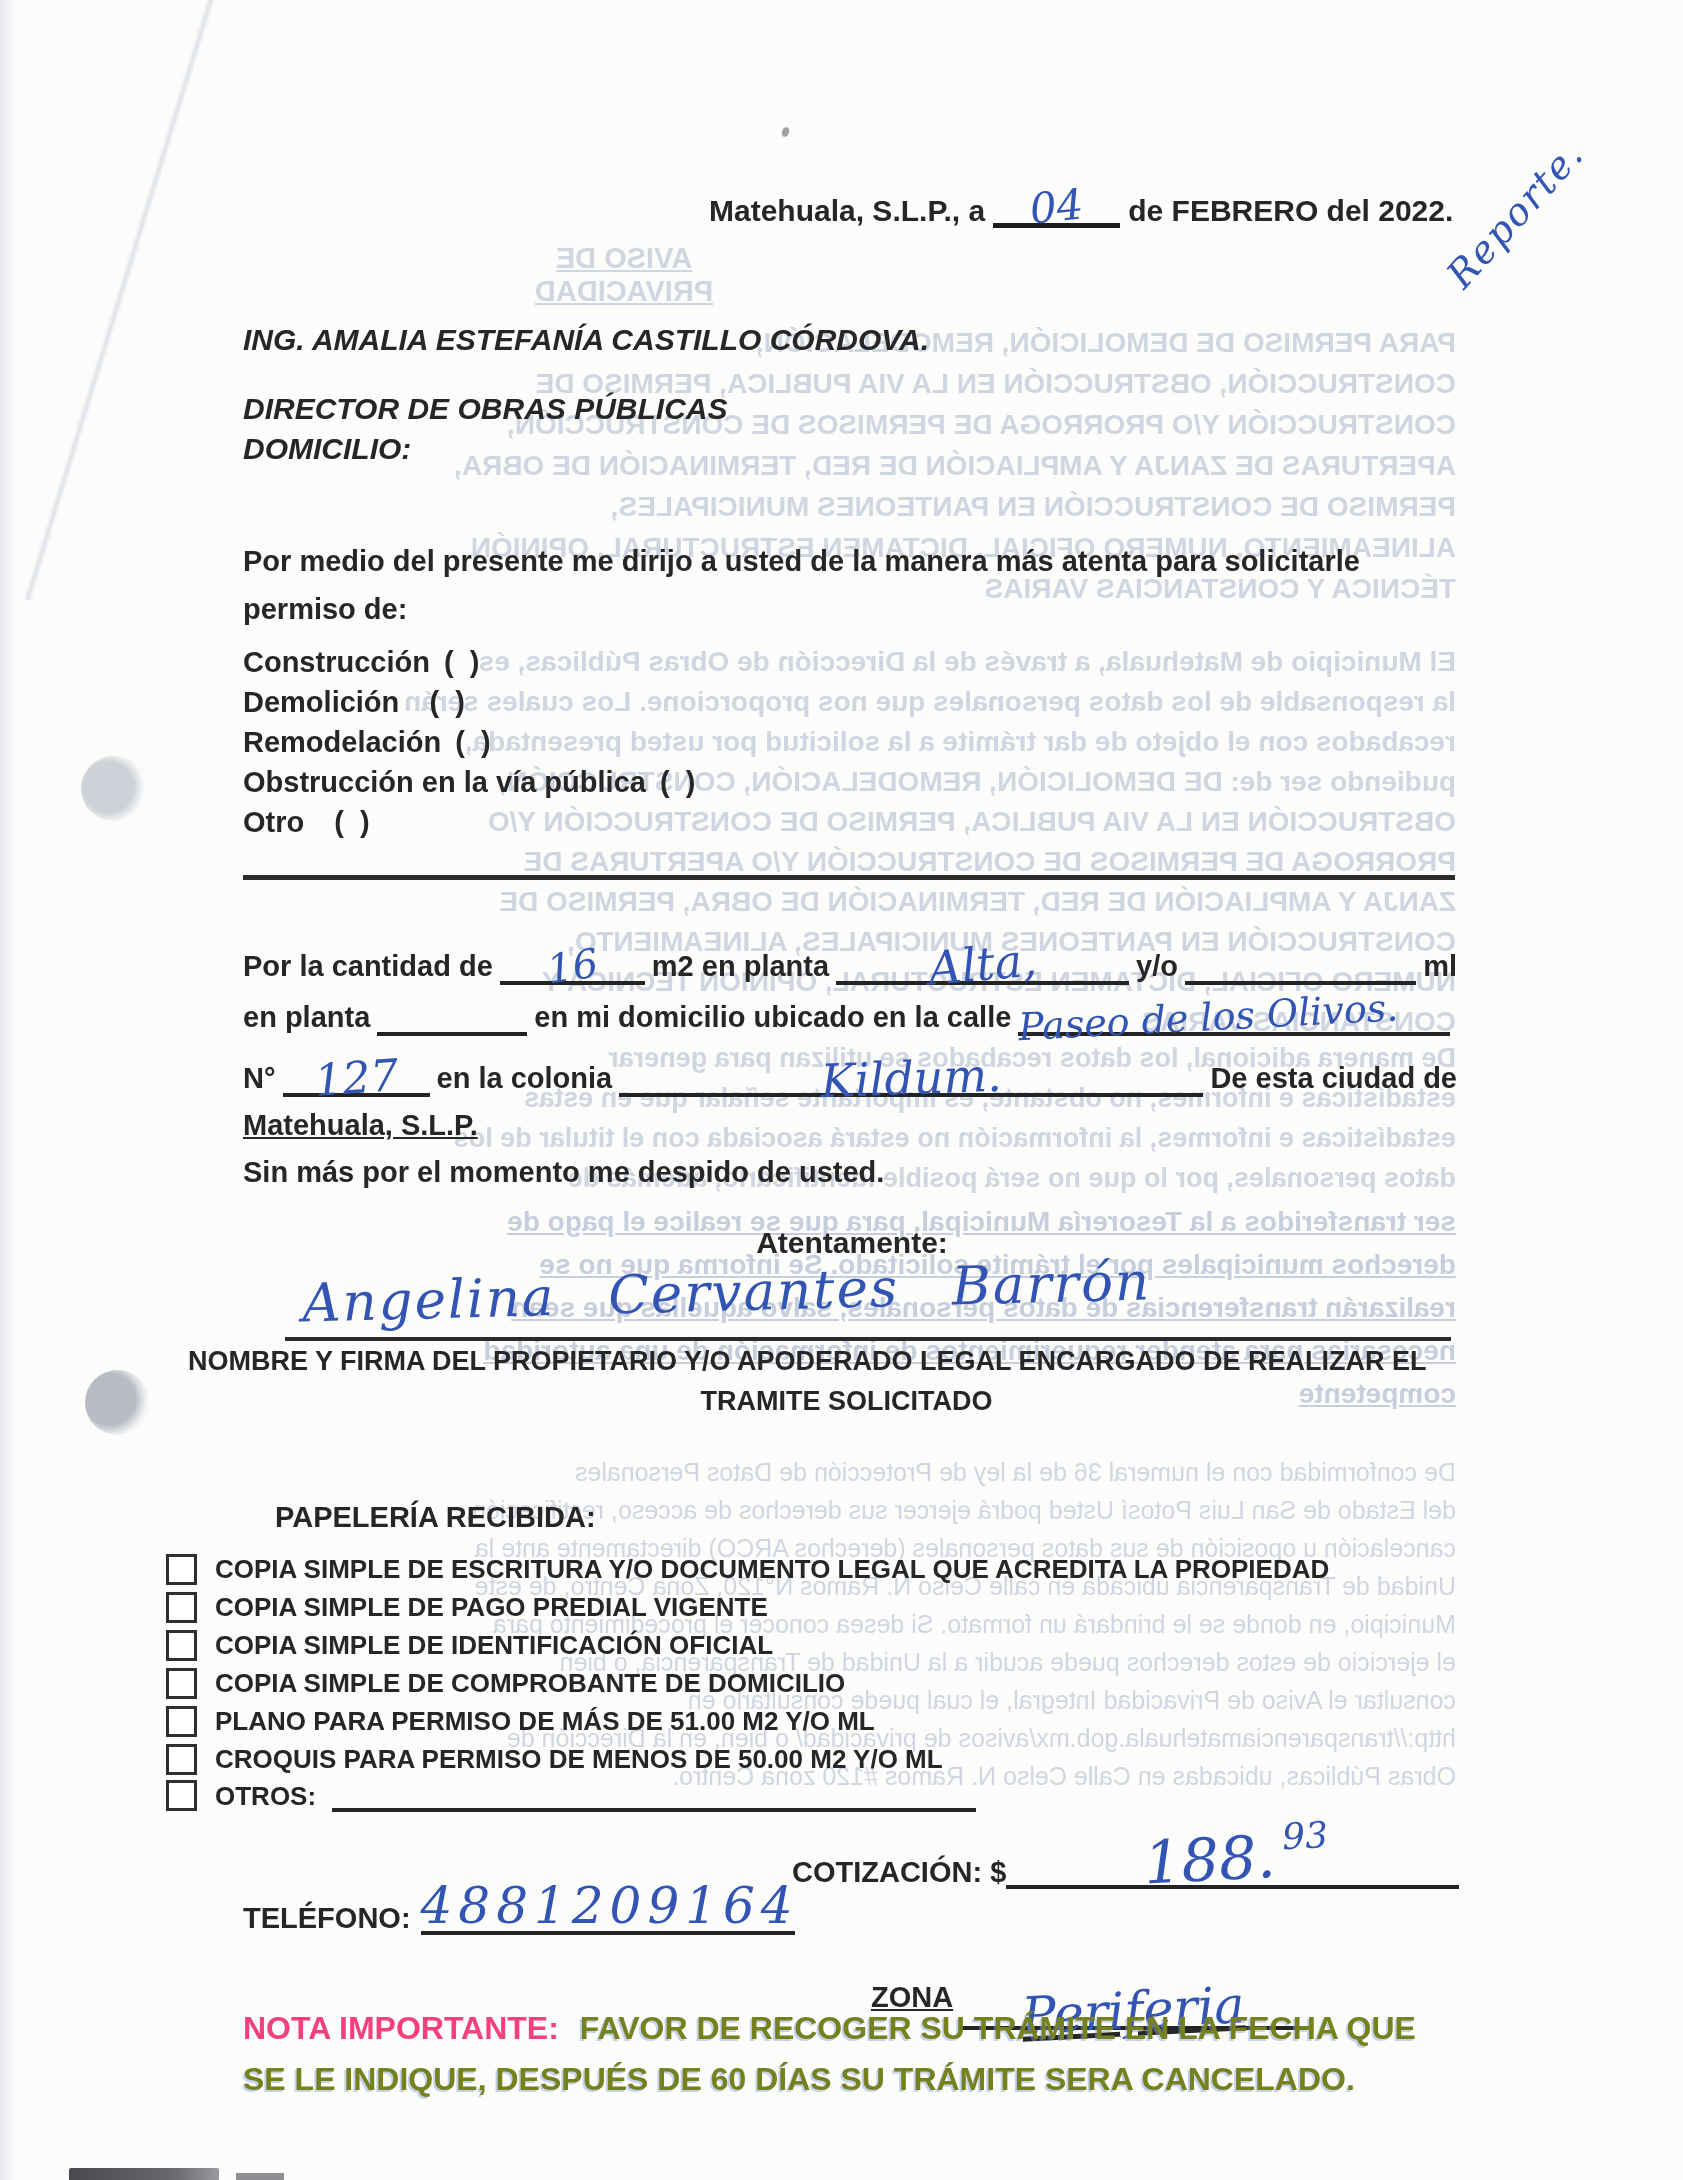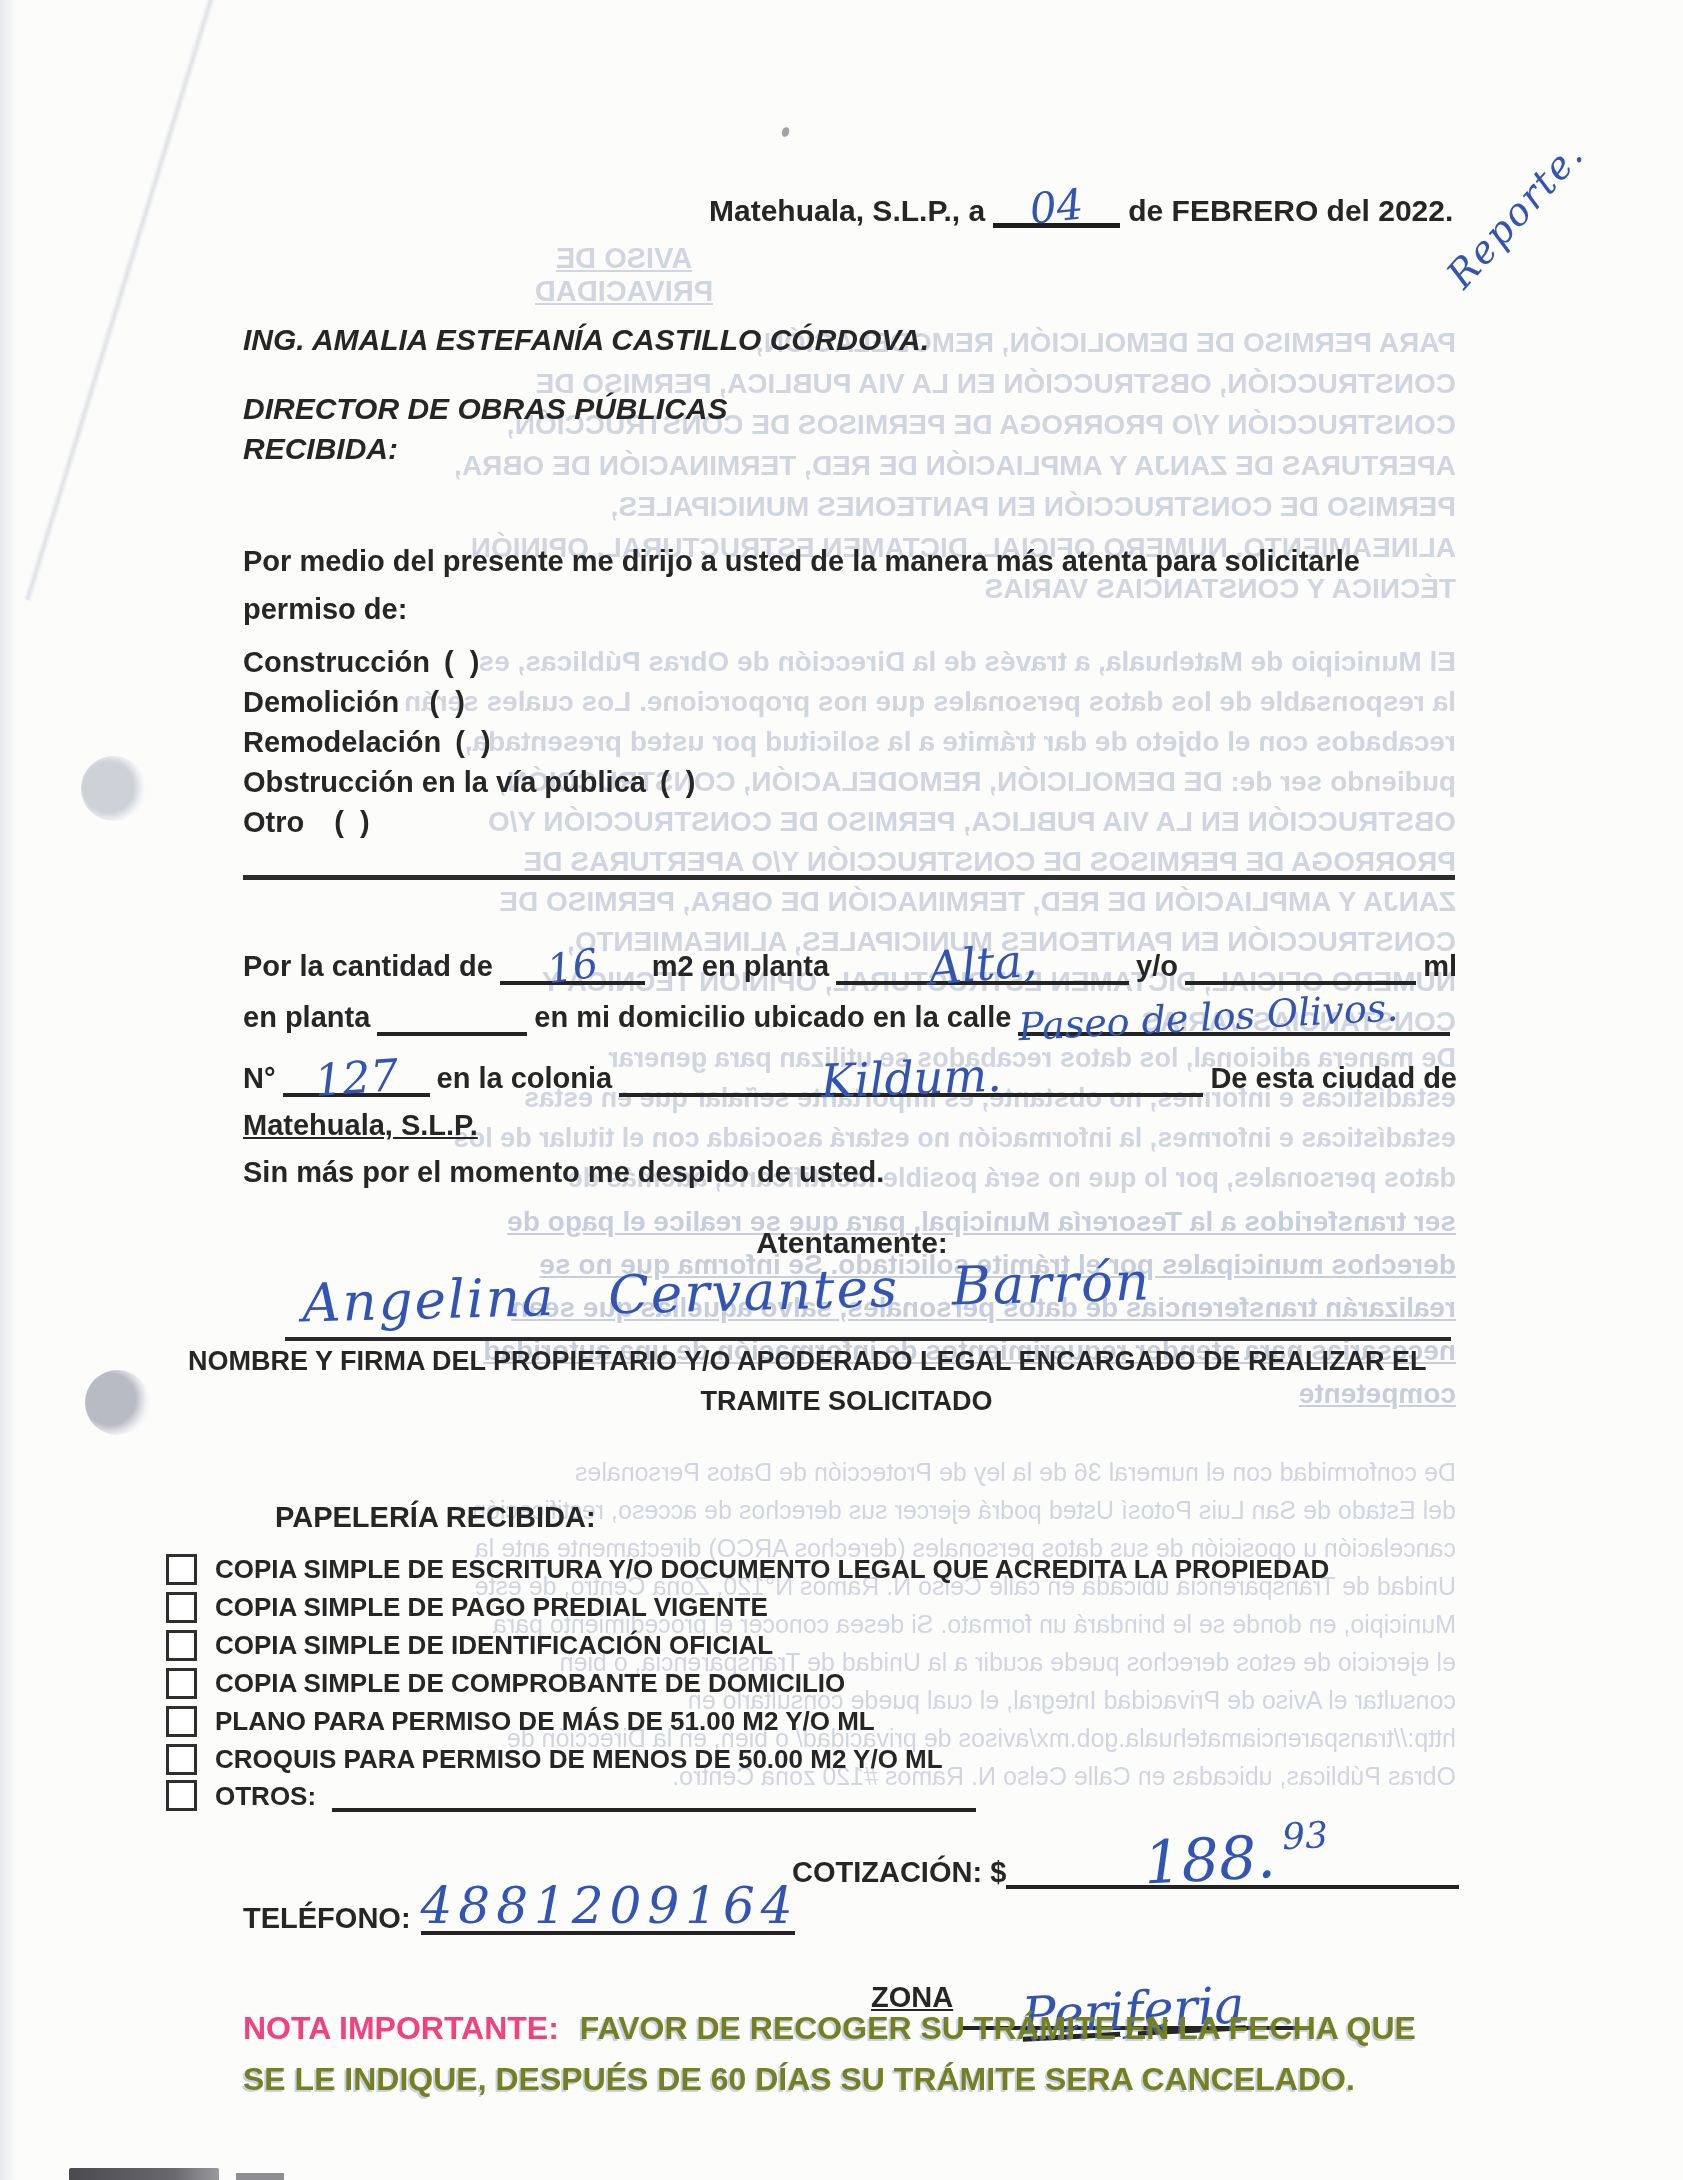--- a/index.html
+++ b/index.html
@@ -186,21 +186,21 @@
     <span class="day-slot">
       <span class="hw">04</span>
     </span>
     <span class="txt">de FEBRERO del 2022.</span>
   </div>
 
   <div class="corner-note hw">Reporte.</div>
 
   <div class="addr-name">ING. AMALIA ESTEFANÍA CASTILLO CÓRDOVA.</div>
   <div class="addr-role">DIRECTOR DE OBRAS PÚBLICAS</div>
-  <div class="addr-sal">RECIBIDA:</div>
+  <div class="addr-sal">DOMICILIO:</div>
 
   <div class="intro">
     <div>Por medio del presente me dirijo a usted de la manera más atenta para solicitarle</div>
     <div>permiso de:</div>
   </div>
 
   <div class="opts">
       <div class="opt-row">
       <span class="opt-label">Construcción</span>
       <span class="opt-paren">(  )</span>

